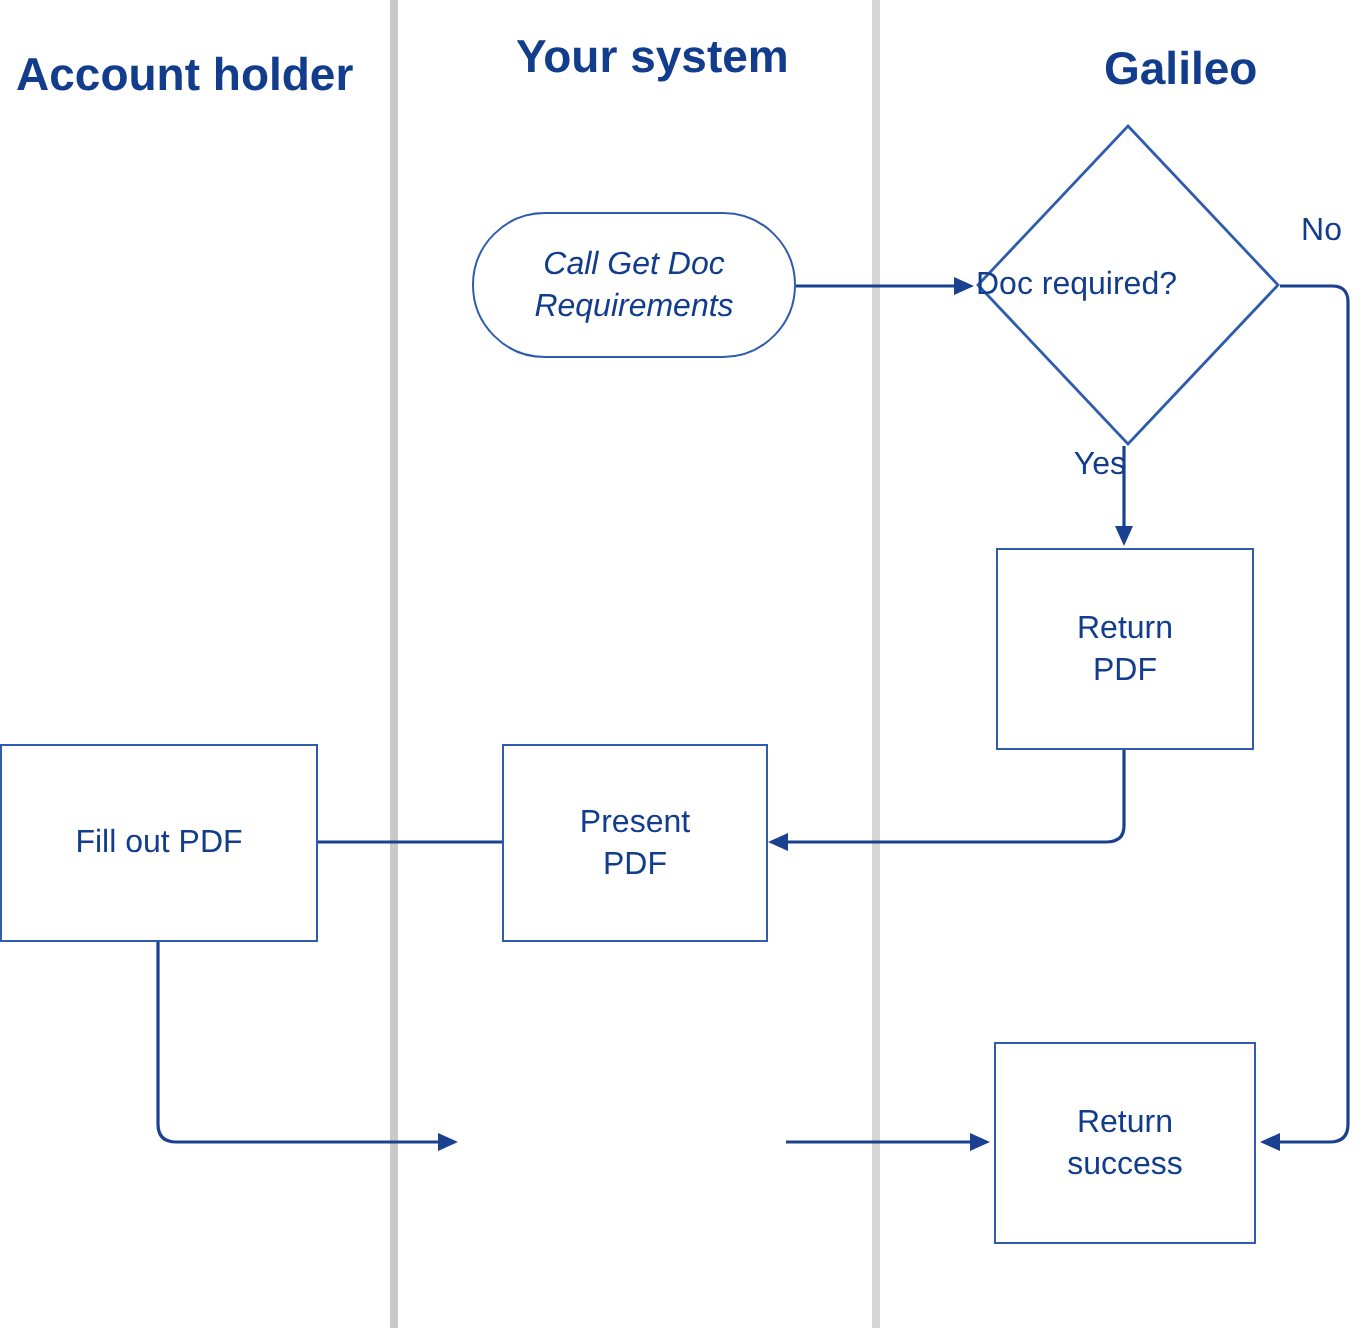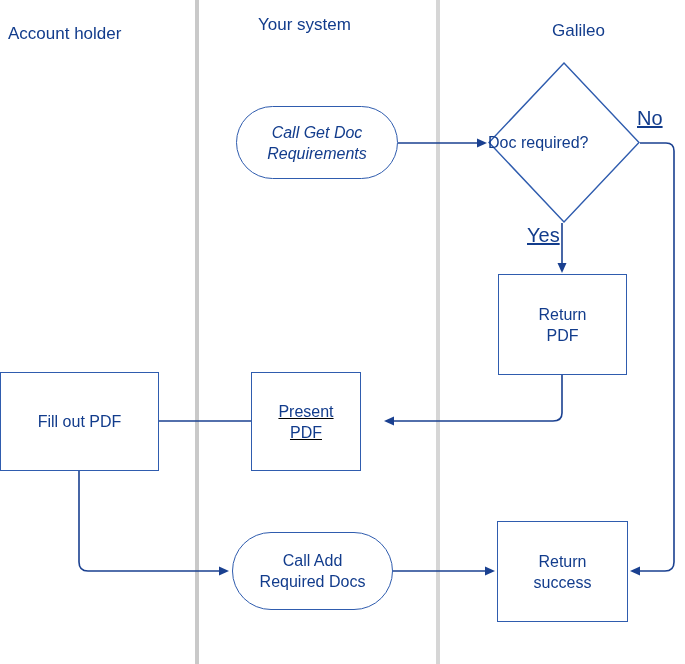--- a/index.html
+++ b/index.html
@@ -21,22 +21,22 @@
   .divider {
     position: absolute;
     top: 0;
     width: 4px;
     height: 664px;
   }
   .divider-1 { background: #c9c9c9; }
   .divider-2 { background: #d6d6d6; }
   .lane-header {
     position: absolute;
-    font-size: 17px;
-    font-weight: normal;
+    font-size: 23px;
+    font-weight: bold;
     color: var(--ink);
     white-space: nowrap;
   }
   .edges {
     position: absolute;
     left: 0;
     top: 0;
     pointer-events: none;
   }
   .edges path {
@@ -78,24 +78,23 @@
   .label {
     position: relative;
     font-size: 16px;
     line-height: 21px;
     color: var(--ink);
     text-align: center;
     white-space: pre-line;
   }
   .edge-label {
     position: absolute;
-    font-size: 20px;
+    font-size: 16px;
     color: var(--ink);
-    text-align: left;
-    text-decoration: underline;
+    text-align: right;
   }
 </style>
 </head>
 <body>
 
 <div class="canvas">
 
   <div class="divider divider-1" style="left:195px;"></div>
   <div class="divider divider-2" style="left:436px;"></div>
 
@@ -137,33 +136,29 @@
       <polygon points="76,1 151,80.5 76,160 1,80.5"></polygon>
     </svg>
     <span class="label">Doc required?</span>
   </div>
 
   <div class="node" style="left:498px; top:274px; width:129px; height:101px;">
     <span class="label">Return
 PDF</span>
   </div>
 
-  <div class="node" style="left:251px; top:372px; width:110px; height:99px;text-decoration:underline;">
+  <div class="node" style="left:251px; top:372px; width:133px; height:99px;">
     <span class="label">Present
 PDF</span>
   </div>
 
   <div class="node" style="left:0; top:372px; width:159px; height:99px;">
     <span class="label">Fill out PDF</span>
   </div>
 
-  <div class="node stadium-b" style="left:232px; top:532px; width:161px; height:78px;">
-    <span class="label">Call Add
-Required Docs</span>
-  </div>
 
   <div class="node" style="left:497px; top:521px; width:131px; height:101px;">
     <span class="label">Return
 success</span>
   </div>
 
   <div class="edge-label" style="left:527px; top:224px; width:36px;">Yes</div>
   <div class="edge-label" style="left:637px; top:107px; width:34px;">No</div>
 
 </div>

